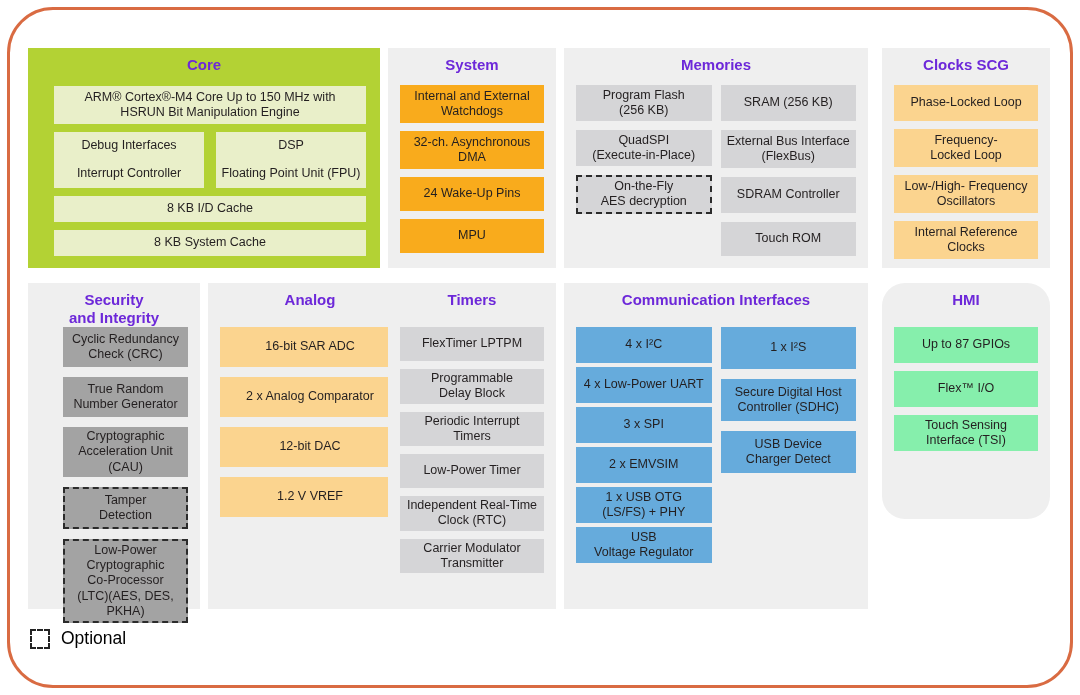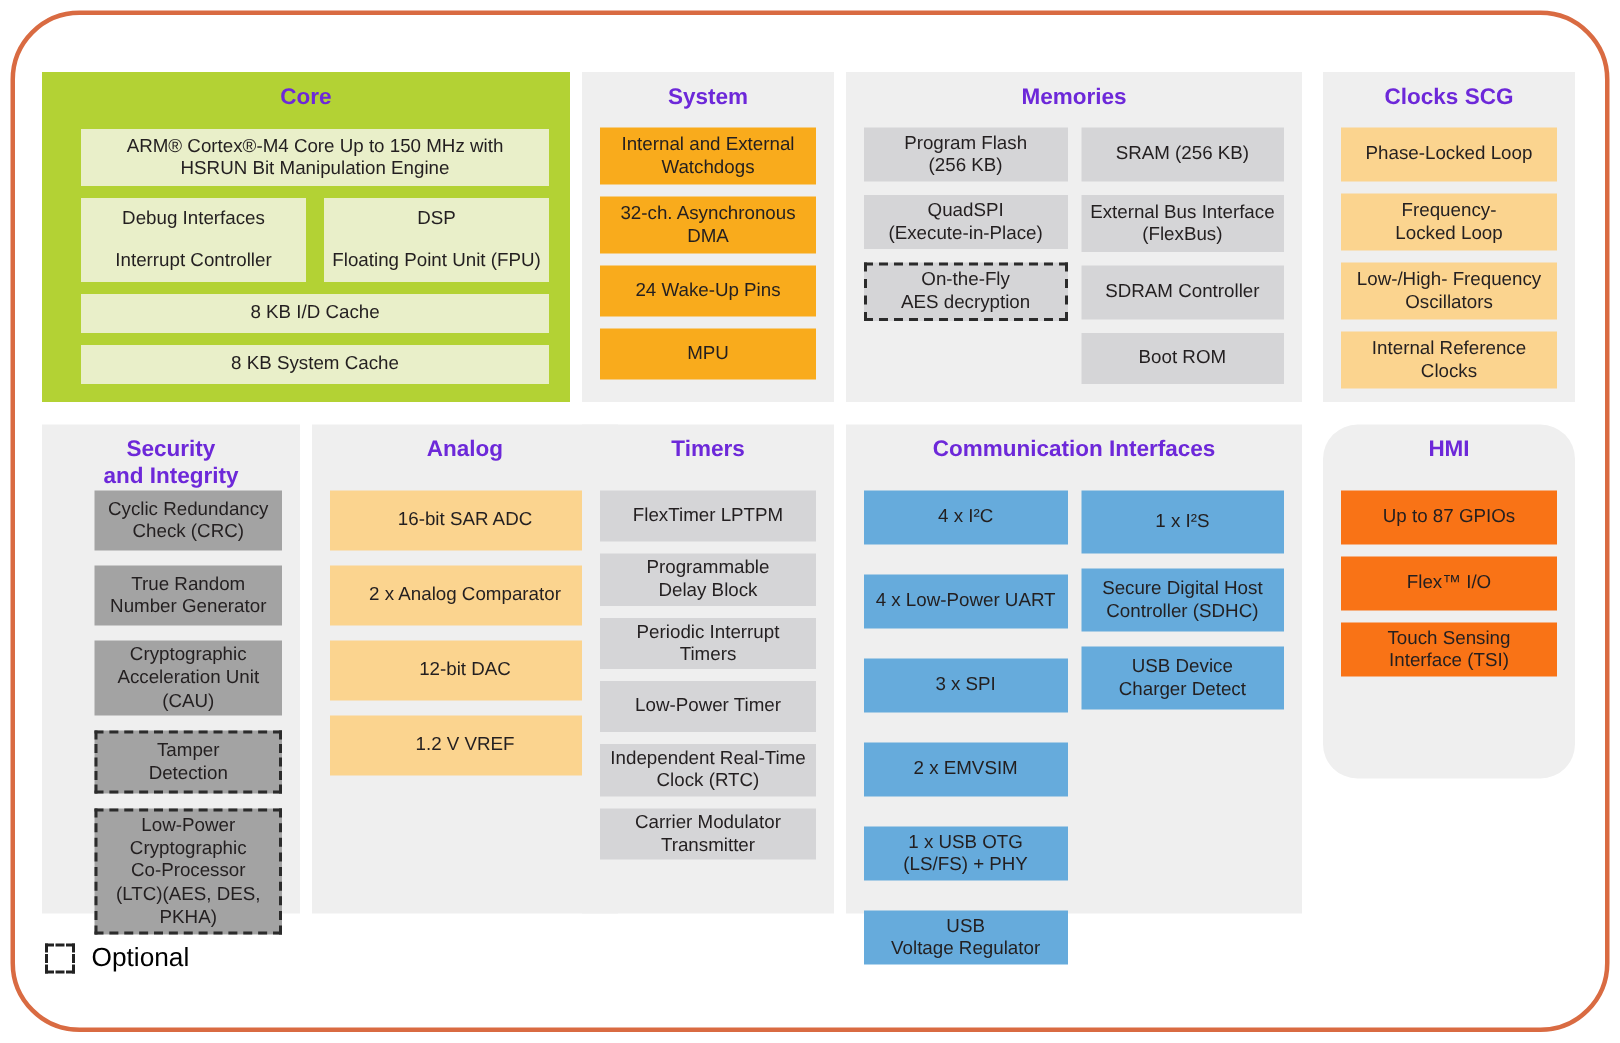--- a/index.html
+++ b/index.html
@@ -17,36 +17,36 @@
   .hd{
     position:absolute;top:8px;left:0;right:0;text-align:center;
     font-size:15px;font-weight:bold;color:#6d28d9;white-space:pre-line;line-height:1.18;
   }
   .bd{position:absolute;left:12px;right:12px;display:flex;flex-direction:column;gap:8px;}
   .bd.g10{gap:10px;}
   .r1 .bd{top:37px;}
   .r2 .bd{top:44px;}
   #sec-core .bd{left:14px;right:14px;top:38px;}
   .cols{display:grid;grid-template-columns:1fr 1fr;gap:9px;align-items:start;}
-  .col{display:flex;flex-direction:column;gap:20px;}
+  .col{display:flex;flex-direction:column;gap:4px;}
   .col.g9{gap:9px;}
   .col.g10{gap:10px;}
   .grid2{display:grid;grid-template-columns:1fr 1fr;gap:0;}
   .blk{
     display:flex;align-items:center;justify-content:center;text-align:center;
     font-size:12.5px;line-height:1.22;padding:2px 5px;box-sizing:border-box;
     white-space:pre-line;color:#231F20;
   }
   .c-core{background:#E9EFC9;margin-left:12px;}
   .c-orange{background:#F9AB1C;}
   .c-gray{background:#D5D5D7;}
   .c-lorange{background:#FBD48F;}
   .c-lav{background:#a3a3a3;margin-left:23px;}
   .c-blue{background:#66ABDC;}
-  .c-pink{background:#f97316;}
+  .c-pink{background:#86efac;}
   .opt{border:2px dashed #2b2b2b;}
   .h26{min-height:26px;} .h28{min-height:28px;} .h34{min-height:34px;}
   .h36{min-height:36px;} .h38{min-height:38px;} .h40{min-height:40px;}
   .h42{min-height:42px;} .h56{min-height:56px;}
   #sec-core{left:28px;top:48px;width:352px;height:220px;}
   #sec-system{left:388px;top:48px;width:168px;height:220px;}
   #sec-memories{left:564px;top:48px;width:304px;height:220px;}
   #sec-clocks{left:882px;top:48px;width:168px;height:220px;}
   #sec-security{left:28px;top:283px;width:172px;height:326px;}
   #sec-analog{left:208px;top:283px;width:204px;height:326px;}
@@ -100,21 +100,21 @@
         <div class="blk c-gray h36">QuadSPI
 (Execute-in-Place)</div>
         <div class="blk c-gray h38 opt">On-the-Fly
 AES decryption</div>
       </div>
       <div class="col g9">
         <div class="blk c-gray h36">SRAM (256 KB)</div>
         <div class="blk c-gray h38">External Bus Interface
 (FlexBus)</div>
         <div class="blk c-gray h36">SDRAM Controller</div>
-        <div class="blk c-gray h34">Boot ROM</div>
+        <div class="blk c-gray h34">Touch ROM</div>
       </div>
     </div>
   </div>
 </section>
 
 <section id="sec-clocks" class="panel r1 s-gray">
   <div class="hd">Clocks SCG</div>
   <div class="bd">
     <div class="blk c-lorange h36">Phase-Locked Loop</div>
     <div class="blk c-lorange h38">Frequency-

